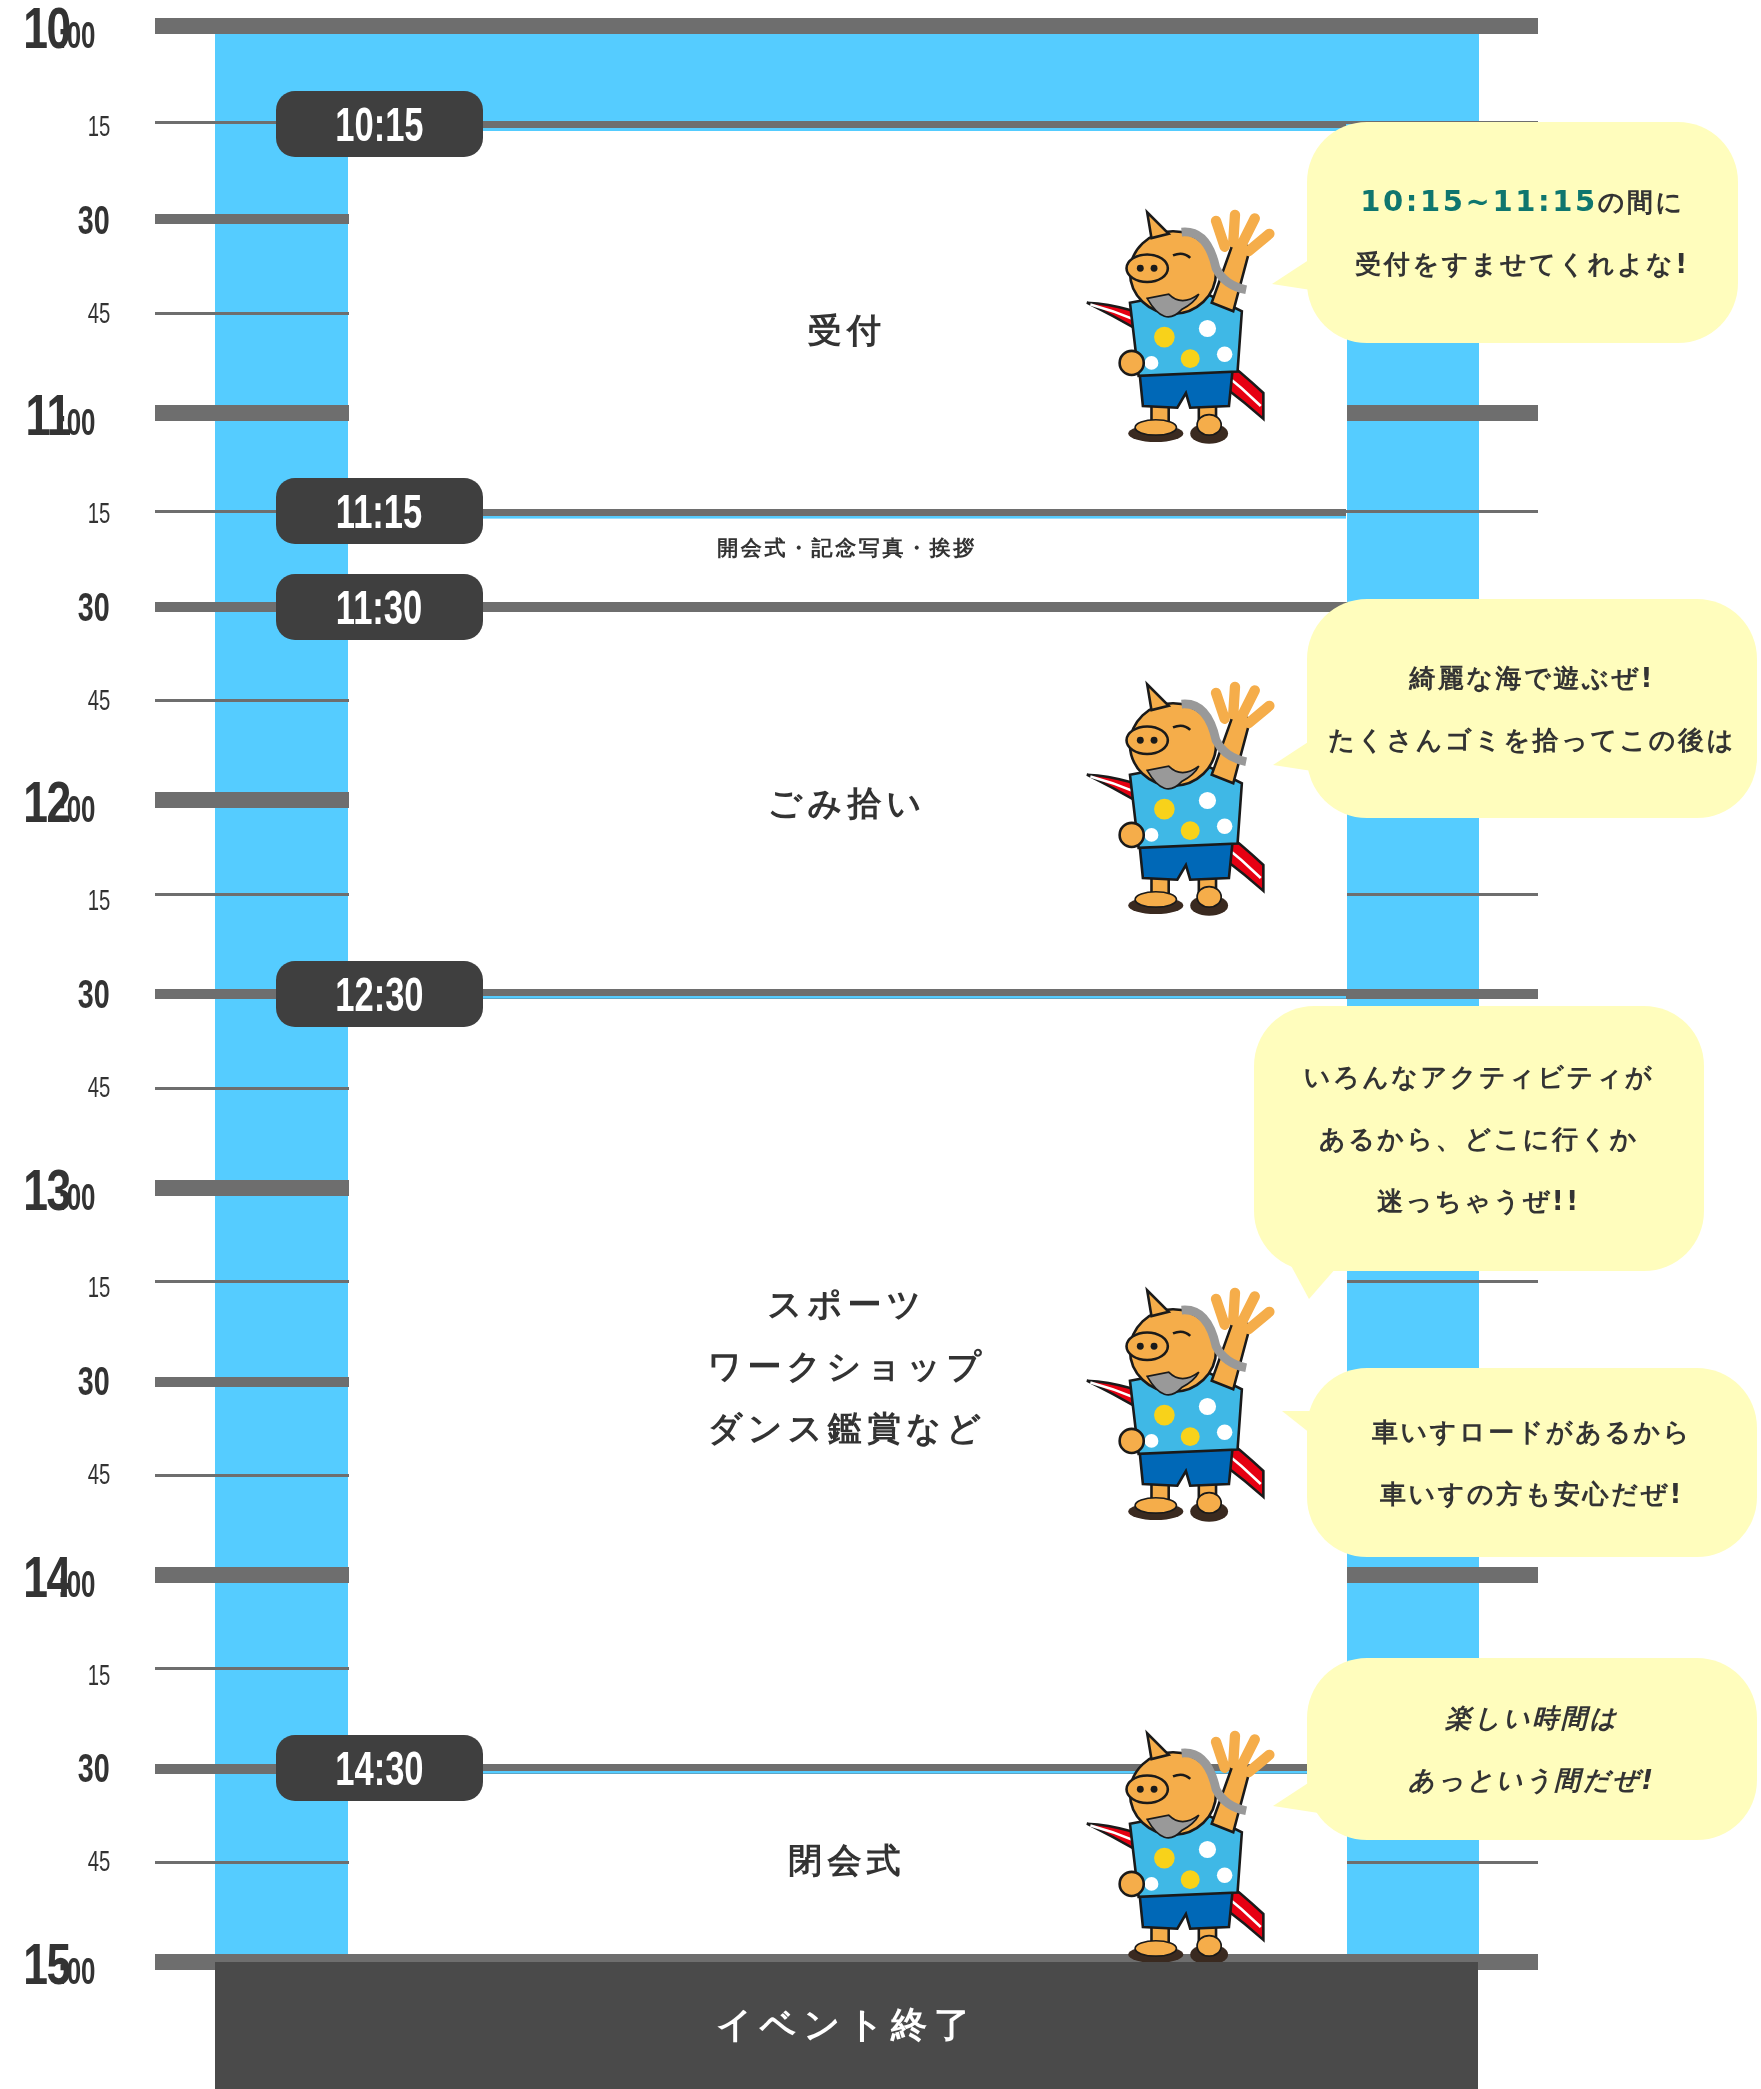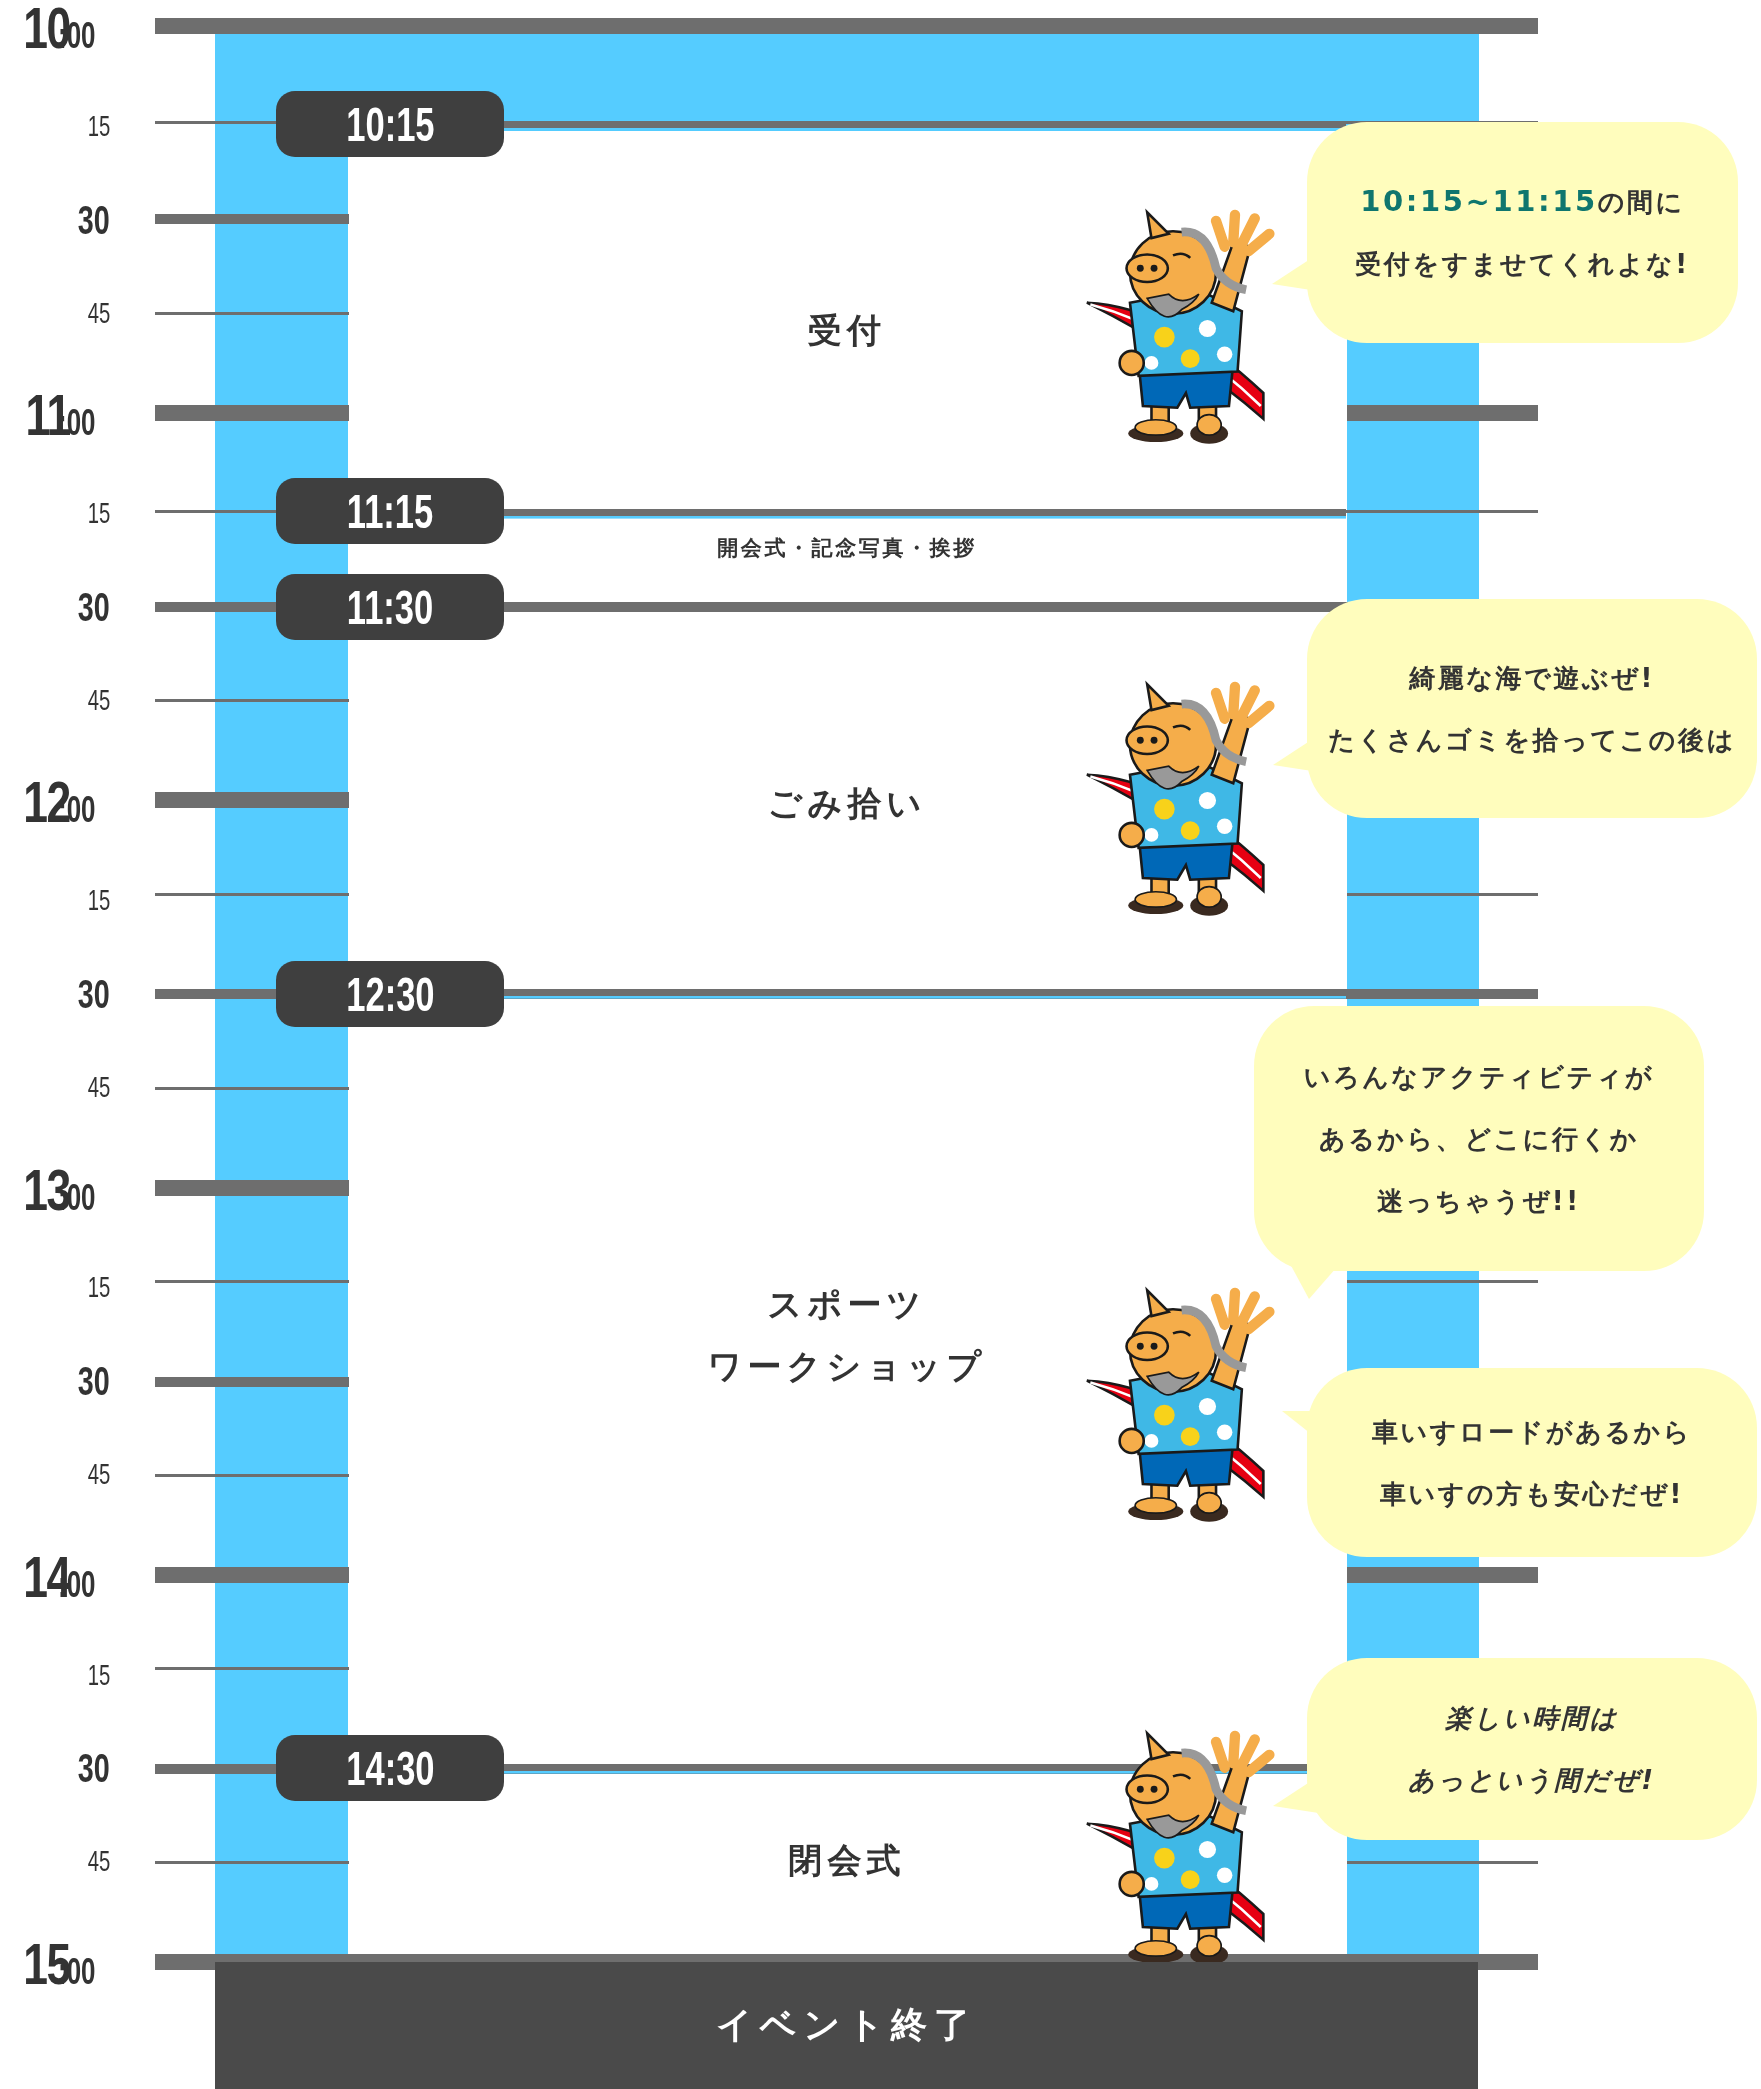--- a/index.html
+++ b/index.html
@@ -22,21 +22,21 @@
   .tick.hour { height:15.5px; }
   .tick.half { height:9.5px; }
   .tick.quarter { height:3.4px; }
 
   .blue { position:absolute; background:#55ccff; }
   .white { position:absolute; background:#ffffff; }
 
   .event-line { position:absolute; left:348px; width:998px; height:6.9px; background:#6e6e6e;
                 box-shadow:0 2.6px 0 #55ccff; }
 
-  .badge { position:absolute; left:276px; width:228px; height:66px; border-radius:19px;
+  .badge { position:absolute; left:276px; width:207px; height:66px; border-radius:19px;
            background:#3f3f3f; color:#ffffff; display:flex; align-items:center; justify-content:center;
            font-family:"Liberation Sans", sans-serif; font-weight:700; font-size:48px; }
   .badge span { display:inline-block; transform:scaleX(0.72); }
 
   .section-label { position:absolute; left:348px; width:998px; text-align:center;
                    font-size:34px; font-weight:700; color:#333333; letter-spacing:5.2px; line-height:1.6; }
 
   .bubble { position:absolute; background:#fffdbd; border-radius:60px; display:flex; flex-direction:column;
             align-items:center; justify-content:center; text-align:center; }
   .bubble .line { font-size:26px; font-weight:700; color:#333333; line-height:62px; letter-spacing:2.6px; white-space:nowrap; }
@@ -134,20 +134,21 @@
 <div class="badge" style="top:1735px;">
     <span>14:30</span>
   </div>
 
 <div class="section-label" style="top:303px; left:348px; width:998px;">受付</div>
 <div class="section-label" style="top:532px; font-size:21px; letter-spacing:2.6px;">開会式・記念写真・挨拶</div>
 <div class="section-label" style="top:776px;">ごみ拾い</div>
 <div class="section-label" style="top:1273px;">
   <div style="line-height:62px;">スポーツ</div>
   <div style="line-height:62px;">ワークショップ</div>
+  <div style="line-height:62px;">ダンス鑑賞など</div>
 </div>
 <div class="section-label" style="top:1833px;">閉会式</div>
 
 <svg width="0" height="0" style="position:absolute">
   <defs>
     <g id="boar">
 
       <path d="M20 110 Q120 115 225 215 L225 245 Q140 170 20 110 Z" fill="#e60012" stroke="#1a1a1a" stroke-width="3"></path>
       <path d="M24 112 Q130 140 222 230" stroke="#ffffff" stroke-width="3" fill="none"></path>
 

